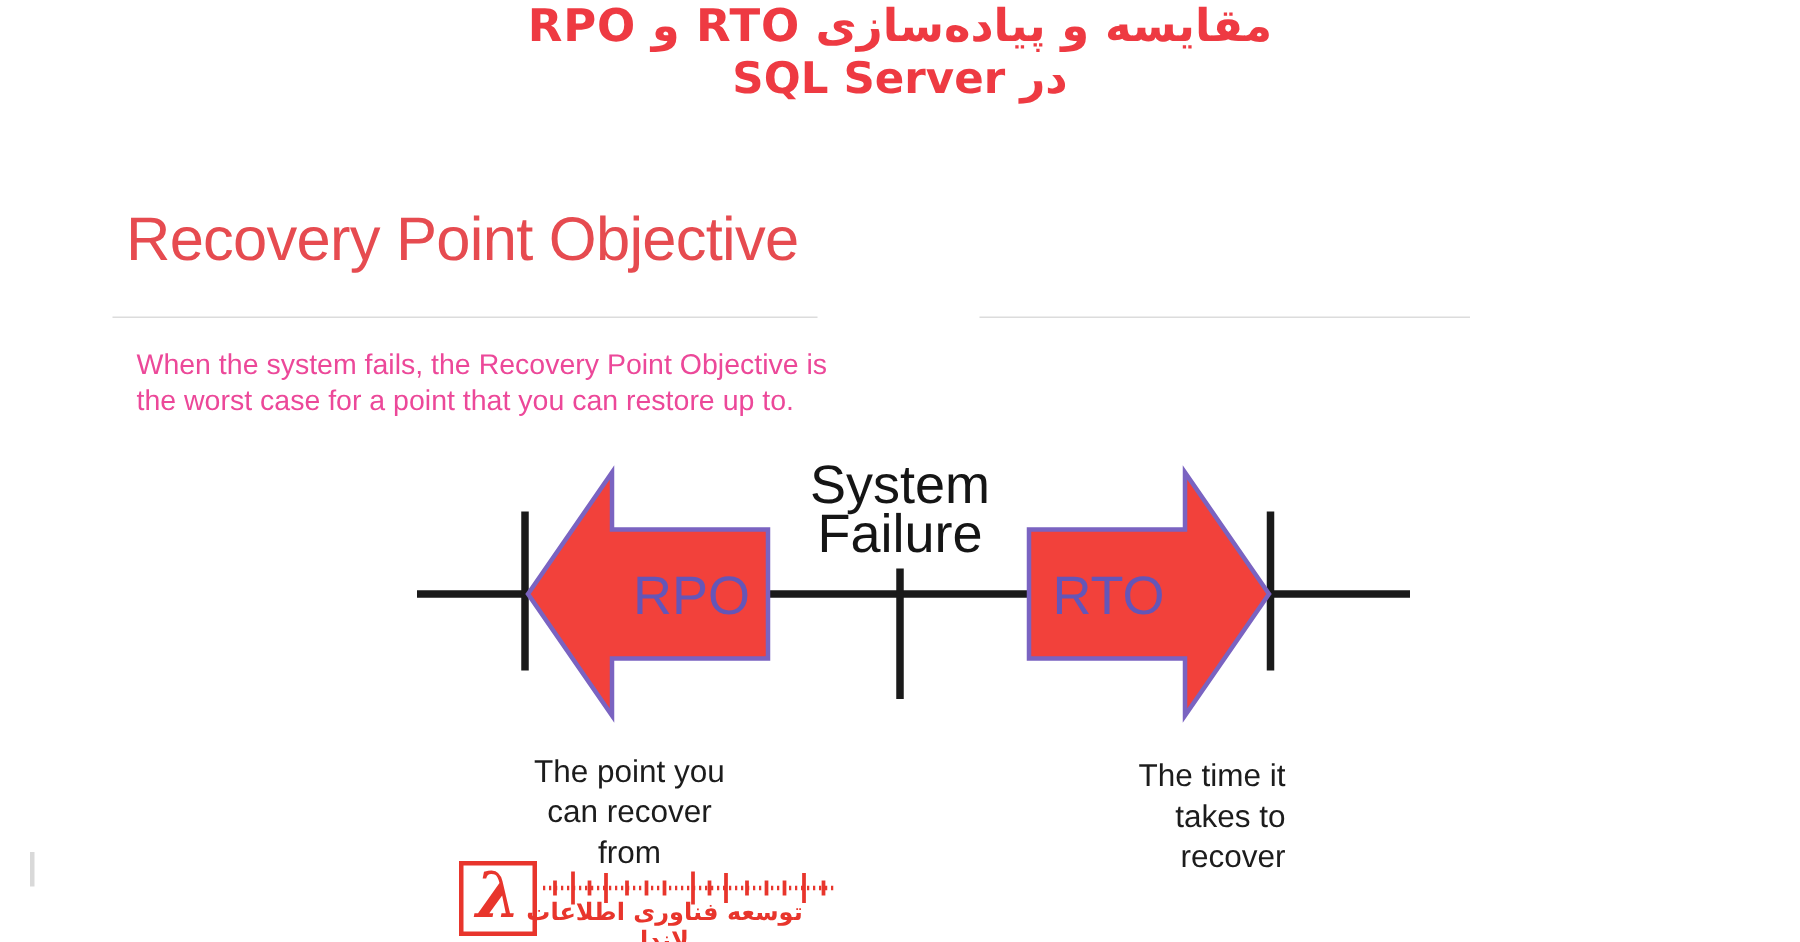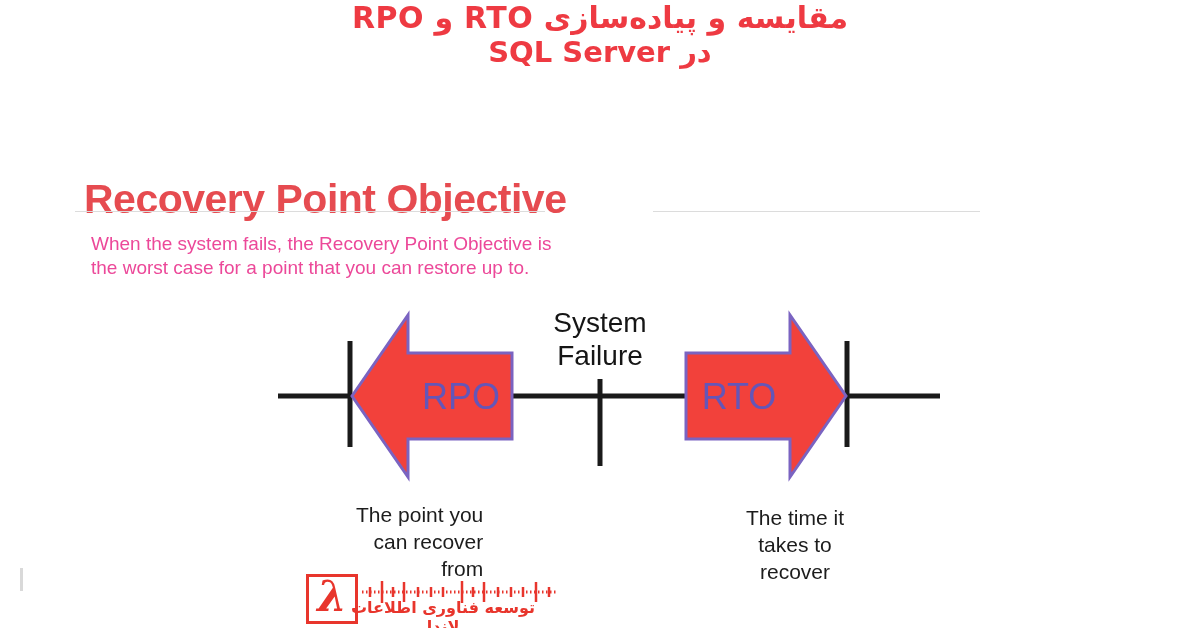--- a/index.html
+++ b/index.html
@@ -23,26 +23,25 @@
     font-weight: bold;
     direction: rtl;
   }
   .title-line1 { font-size: 30px; line-height: 36px; letter-spacing: 0.5px; }
   .title-line2 { font-size: 29px; line-height: 33px; }
 
   
   .col-heading {
     top: 136px;
     font-size: 41px;
-    font-weight: 700;
+    font-weight: 400;
     color: #e64b50;
     letter-spacing: -0.5px;
     white-space: nowrap;
     font-family: "Liberation Sans", sans-serif;
-    margin-top: 40px;
   }
   .heading-rpo { left: 84px; }
   .heading-rto { left: 653px; }
 
   .divider {
     top: 211px; height: 1px;
     background: #dcdcdc;
   }
   .divider-left  { left: 75px;  width: 470px; }
   .divider-right { left: 653px; width: 464px; }
@@ -53,43 +52,43 @@
     line-height: 23.5px;
     color: #ec4899;
   }
   .para-rpo { left: 91px;  width: 465px; }
   .para-rto { left: 662px; width: 440px; }
 
   
   .failure-label {
     left: 520px; top: 306px; width: 160px;
     text-align: center;
-    font-size: 28px;
+    font-size: 36px;
     line-height: 33px;
     color: #151515;
     white-space: pre-line;
   }
 
   
   .diagram-svg { left: 0; top: 0; width: 1200px; height: 628px; pointer-events: none; }
   .arrow-label {
     font-family: "Liberation Sans", sans-serif;
     font-size: 36px;
     text-anchor: middle;
   }
 
   
   .caption {
     font-size: 21px;
     line-height: 27px;
     color: #1c1c1c;
     white-space: pre-line;
   }
-  .caption-rpo { left: 356px; top: 501px; text-align: right; }
-  .caption-rto { left: 733px; top: 504px; width: 124px; text-align: center; }
+  .caption-rpo { left: 356px; top: 501px; text-align: center; }
+  .caption-rto { left: 733px; top: 504px; width: 124px; text-align: right; }
 
   
   .logo-box {
     left: 306px; top: 574px; width: 52px; height: 50px;
     border: 3px solid #e8352c;
     display: flex; align-items: center; justify-content: center;
   }
   .logo-lambda {
     font-family: "DejaVu Serif", serif;
     font-style: italic;

